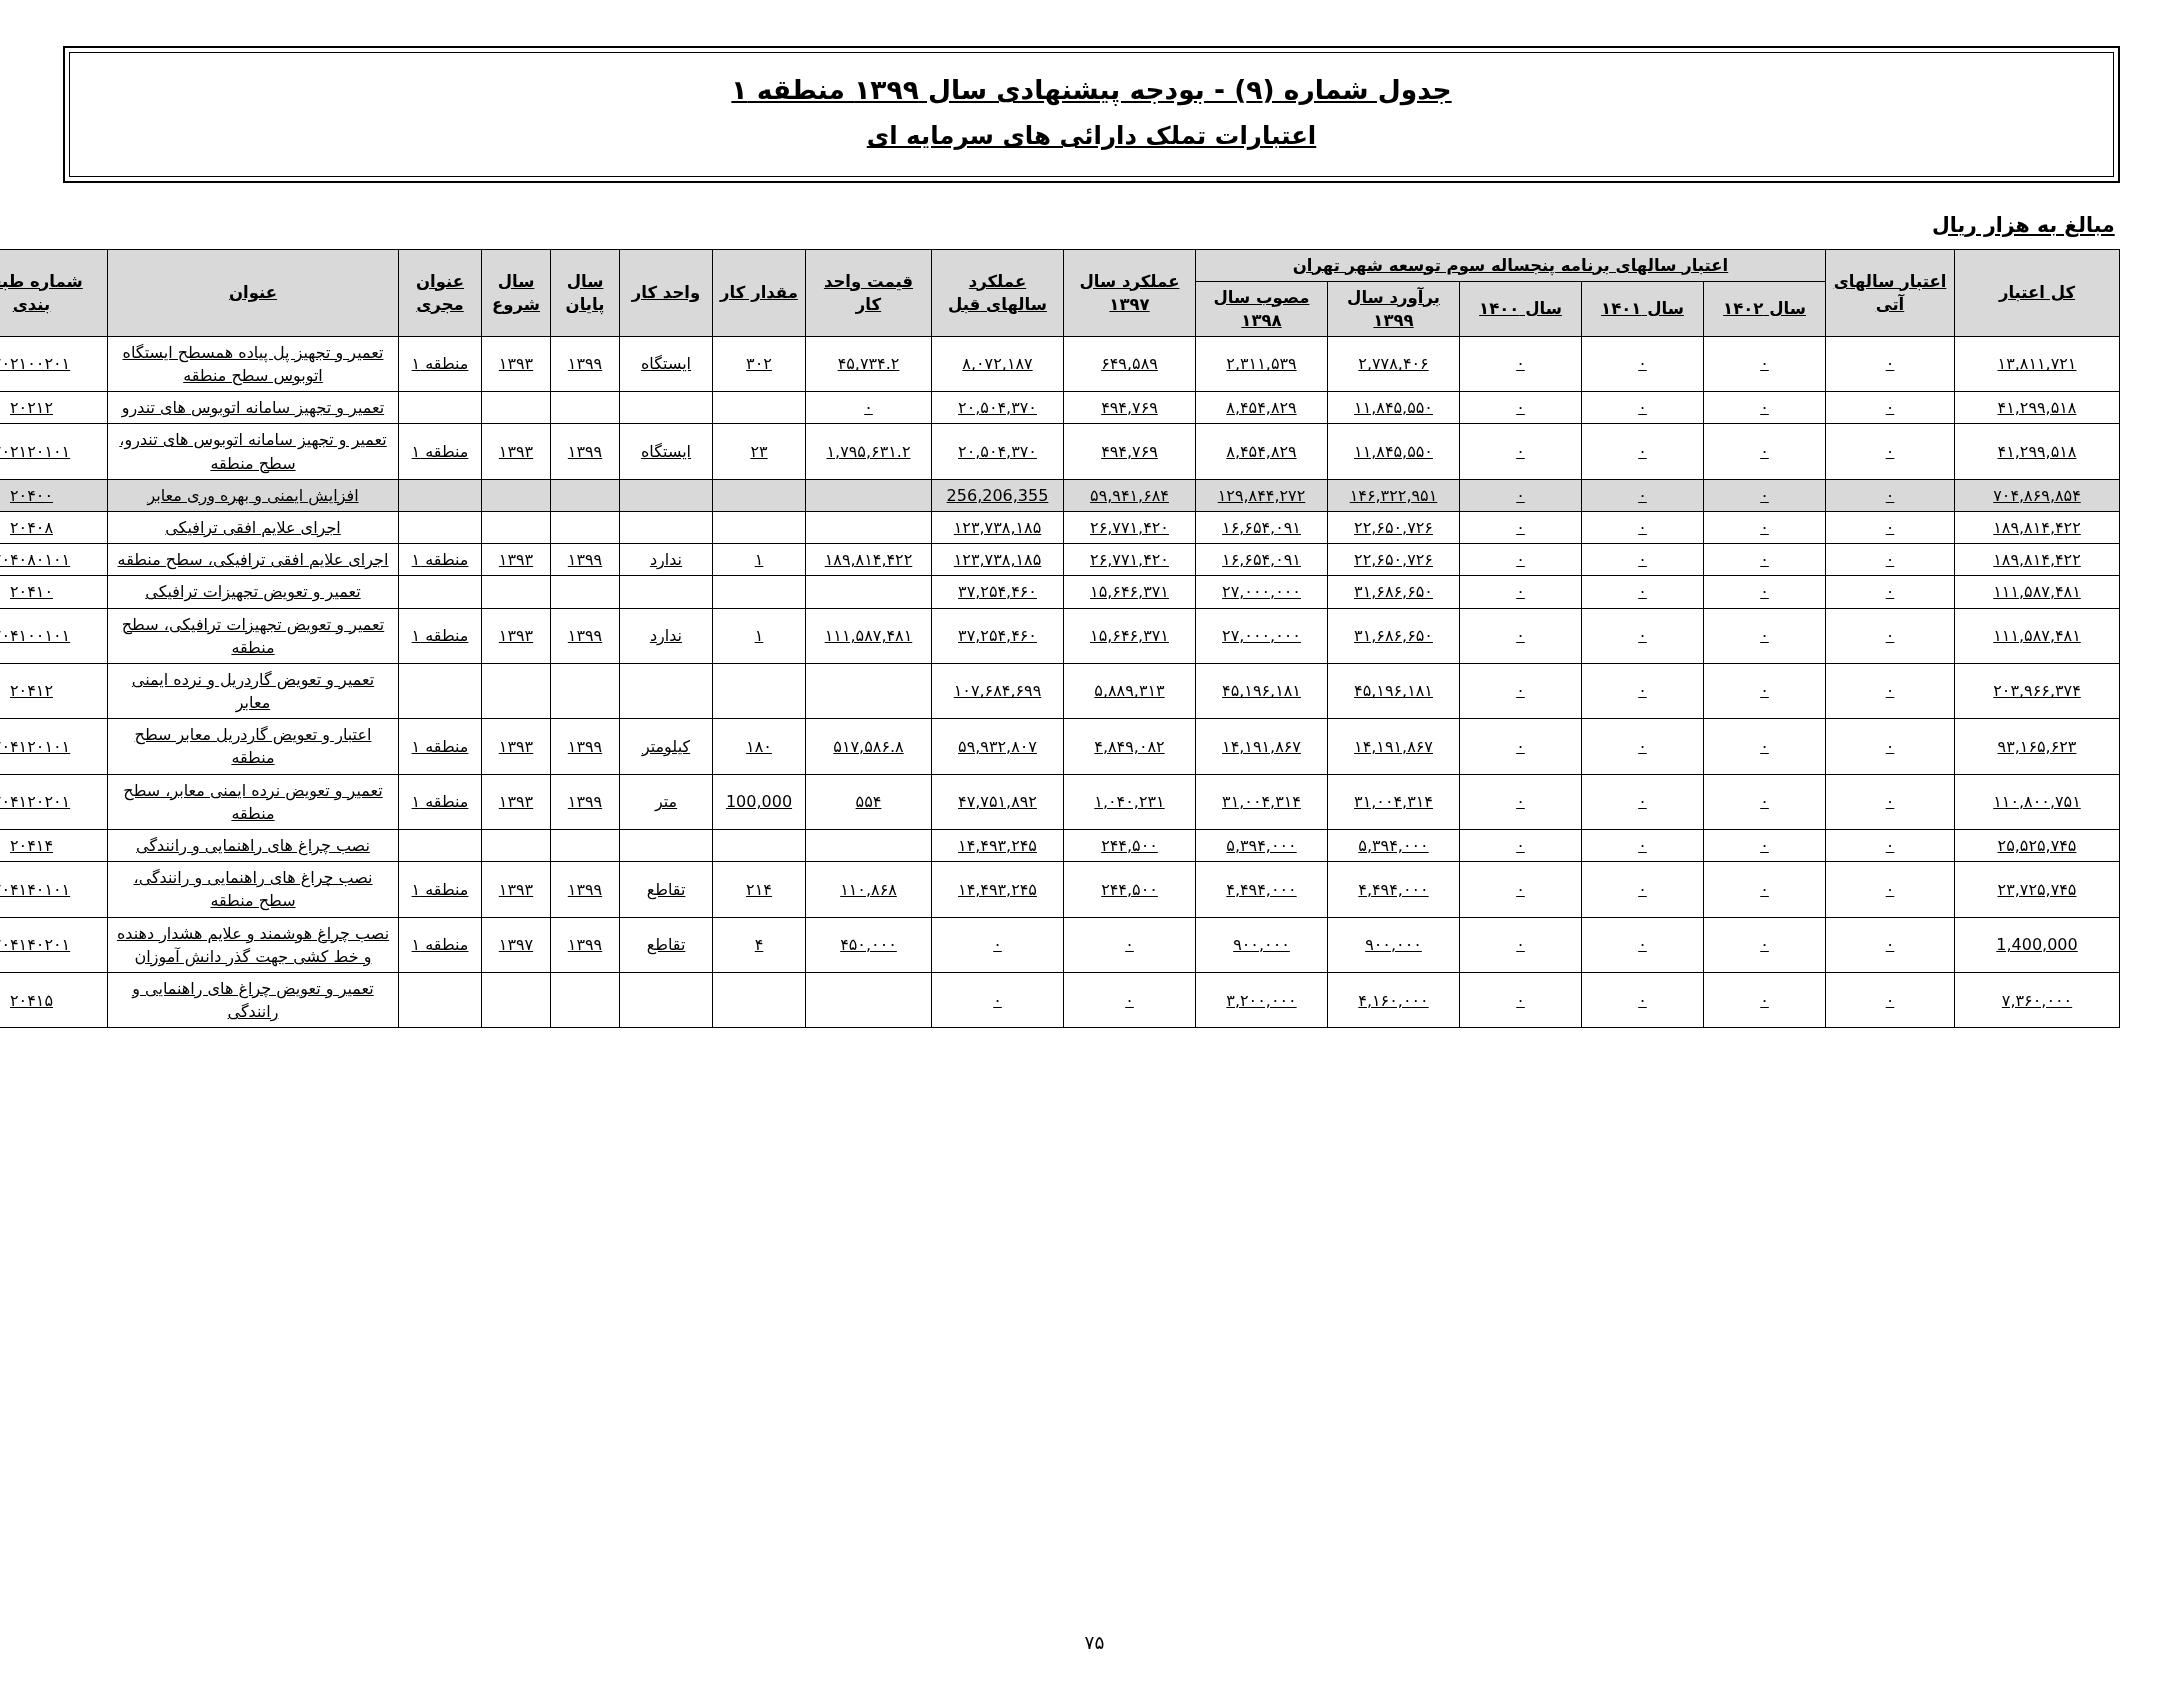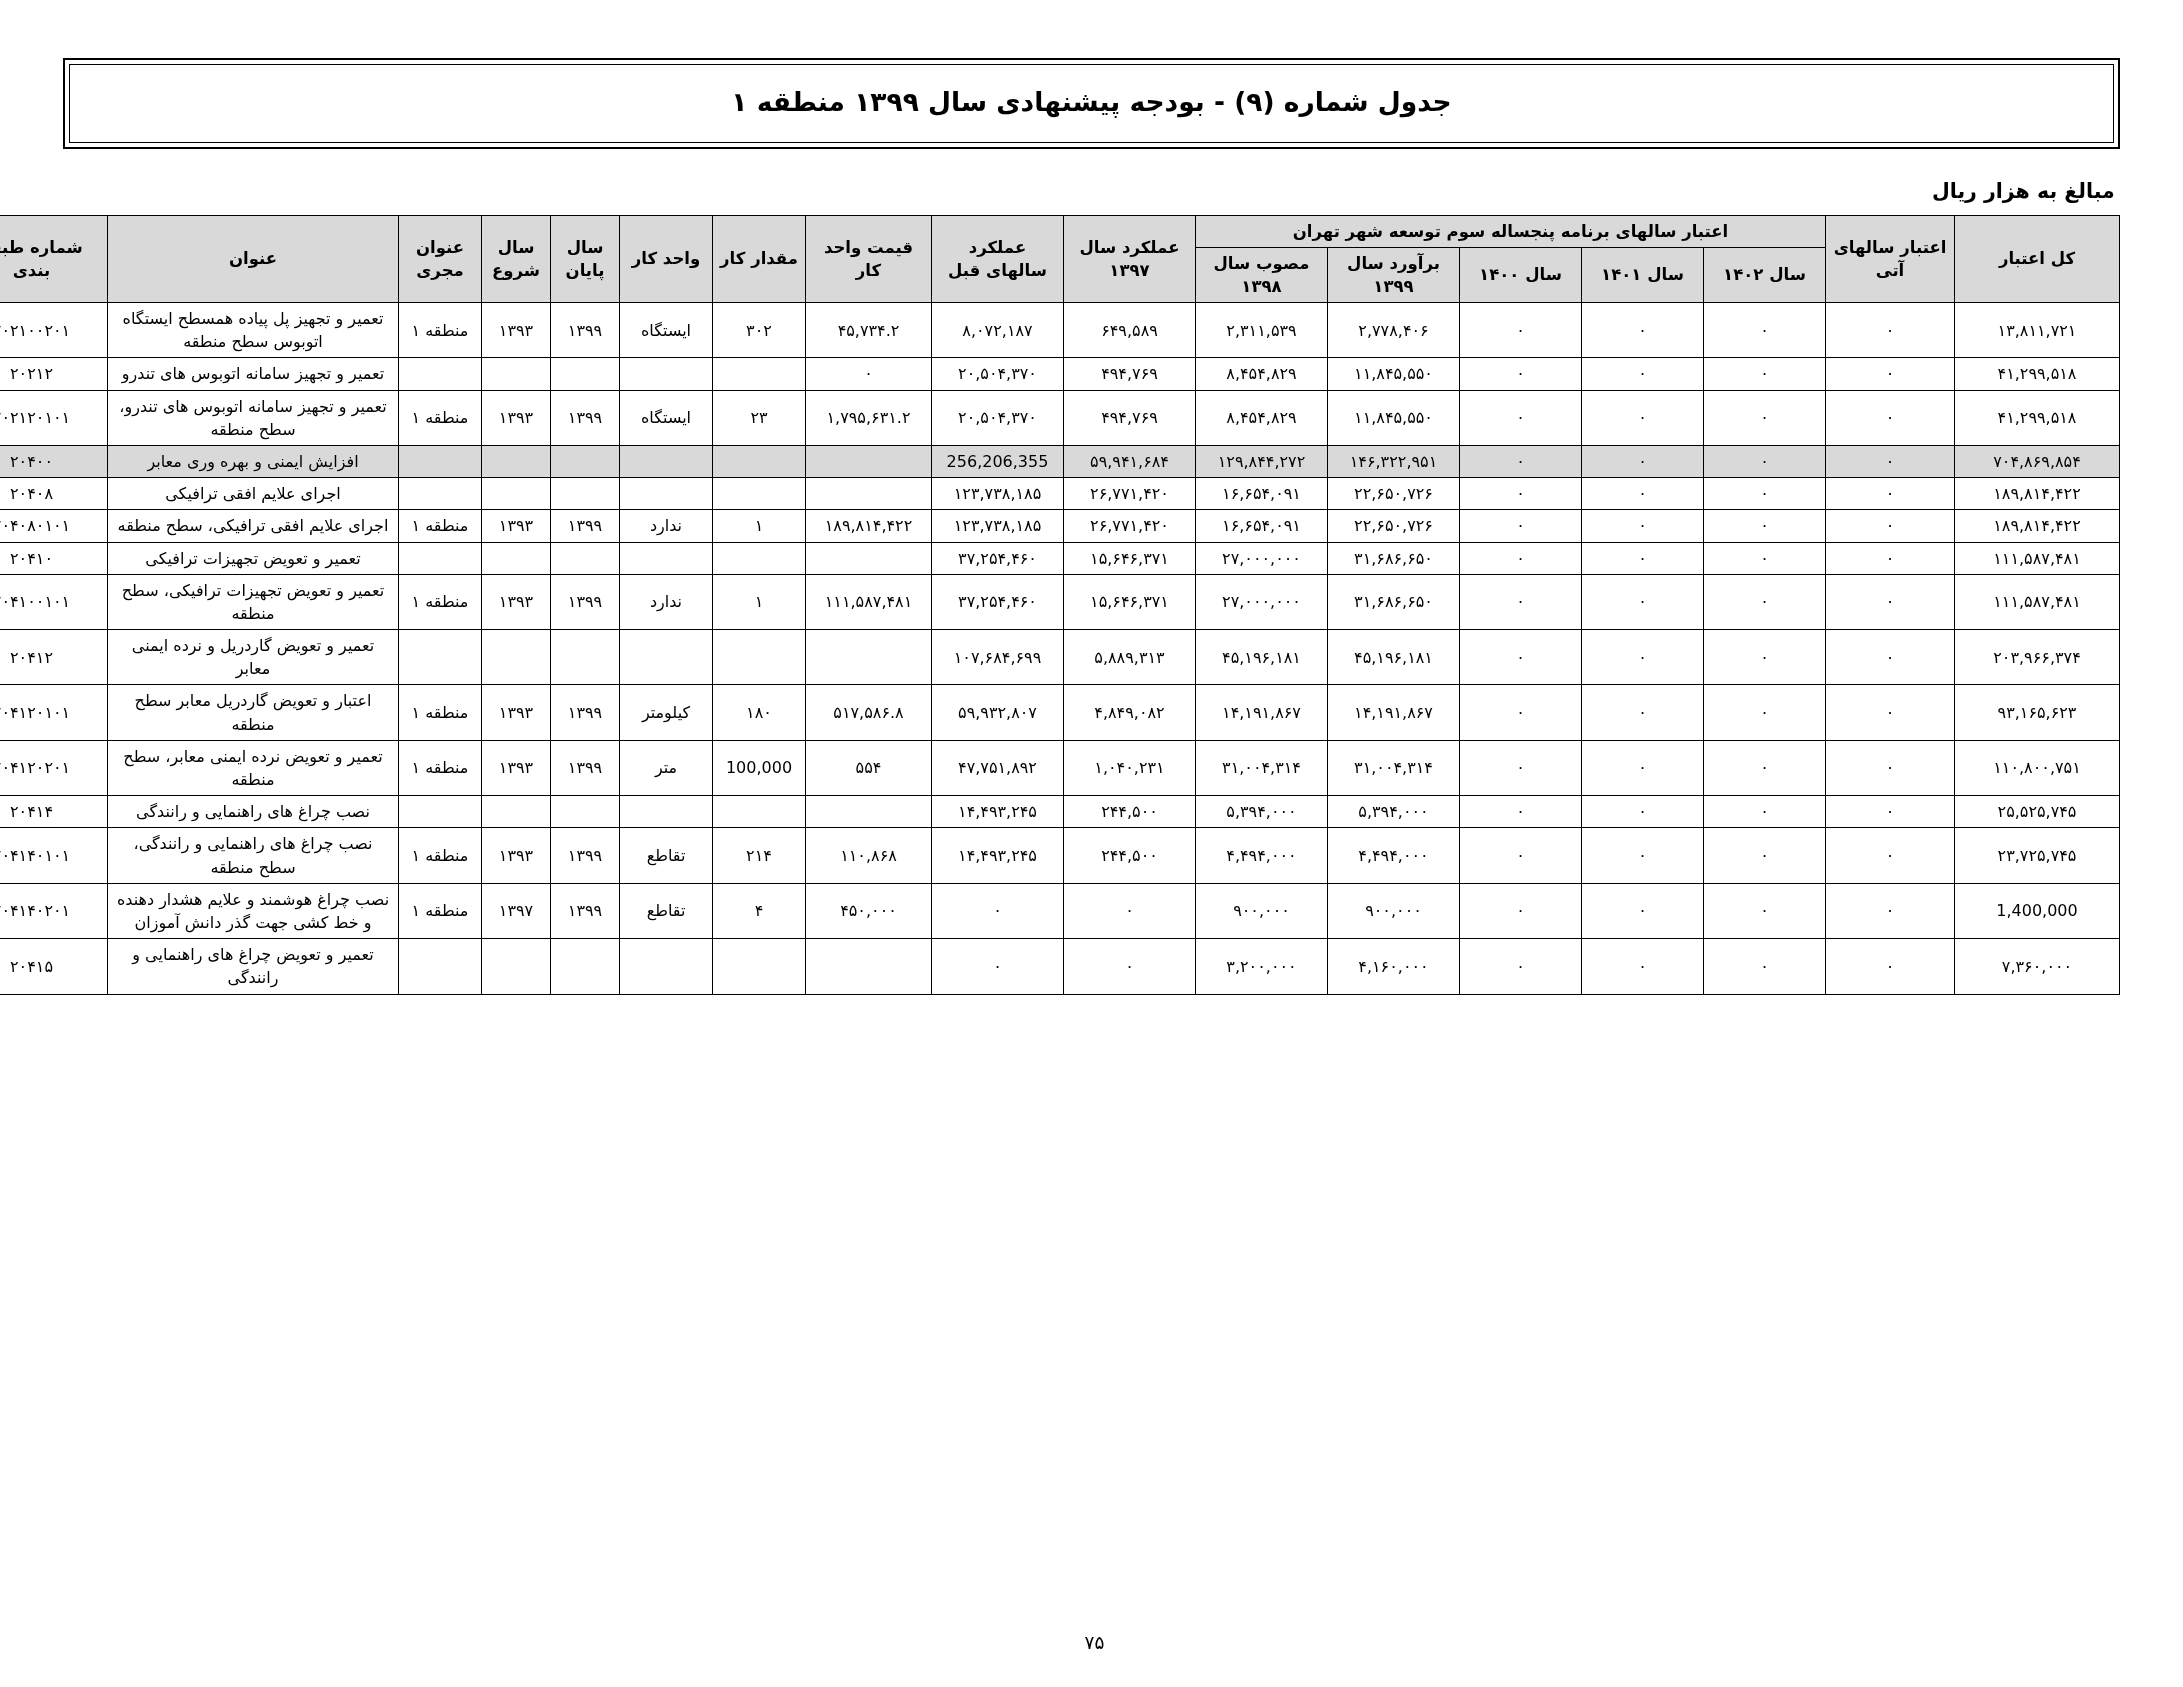--- a/index.html
+++ b/index.html
@@ -12,21 +12,22 @@
     height: 1687px;
     font-family: "DejaVu Sans", "Liberation Sans", sans-serif;
     color: #000000;
     direction: rtl;
   }
   .page {
     position: relative;
     width: 2183px;
     height: 1687px;
     box-sizing: border-box;
-    padding: 58px 63px 0 63px;
+    padding: 46px 63px 0 63px;
+    text-decoration: underline;
   }
   
   .title-box {
     border: 2px solid #000;
     padding: 4px;
     margin-bottom: 30px;
   }
   .title-box-inner {
     border: 0.7px solid #000;
     padding: 17px 6.6px 20px 6.6px;
@@ -115,20 +116,21 @@
   }
 </style>
 </head>
 <body>
 
 <div class="page">
 
   <div class="title-box">
     <div class="title-box-inner">
       <div class="title-line1">جدول شماره (۹) - بودجه پیشنهادی سال ۱۳۹۹ منطقه ۱</div>
+      <div class="title-line2">اعتبارات تملک دارائی های سرمایه ای</div>
     </div>
   </div>
 
   <div class="amount-note">مبالغ به هزار ریال</div>
 
   <table class="budget">
     <colgroup>
       <col class="c-total">
         <col class="c-future">
       <col class="c-1402">

